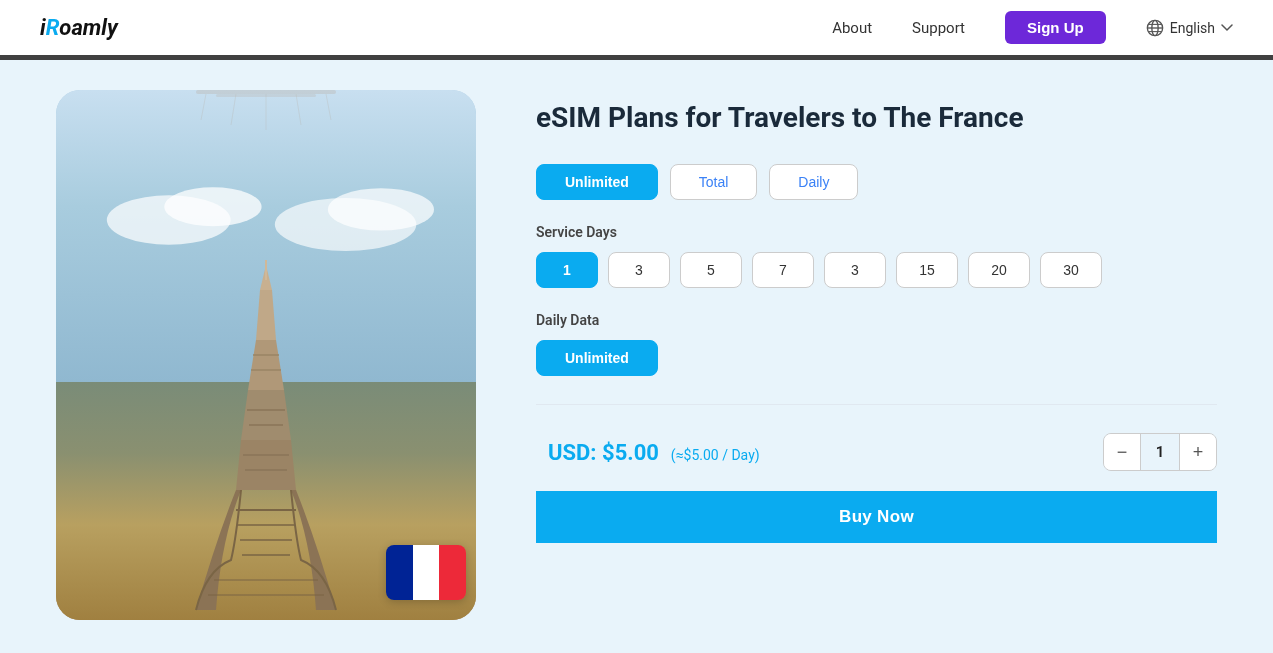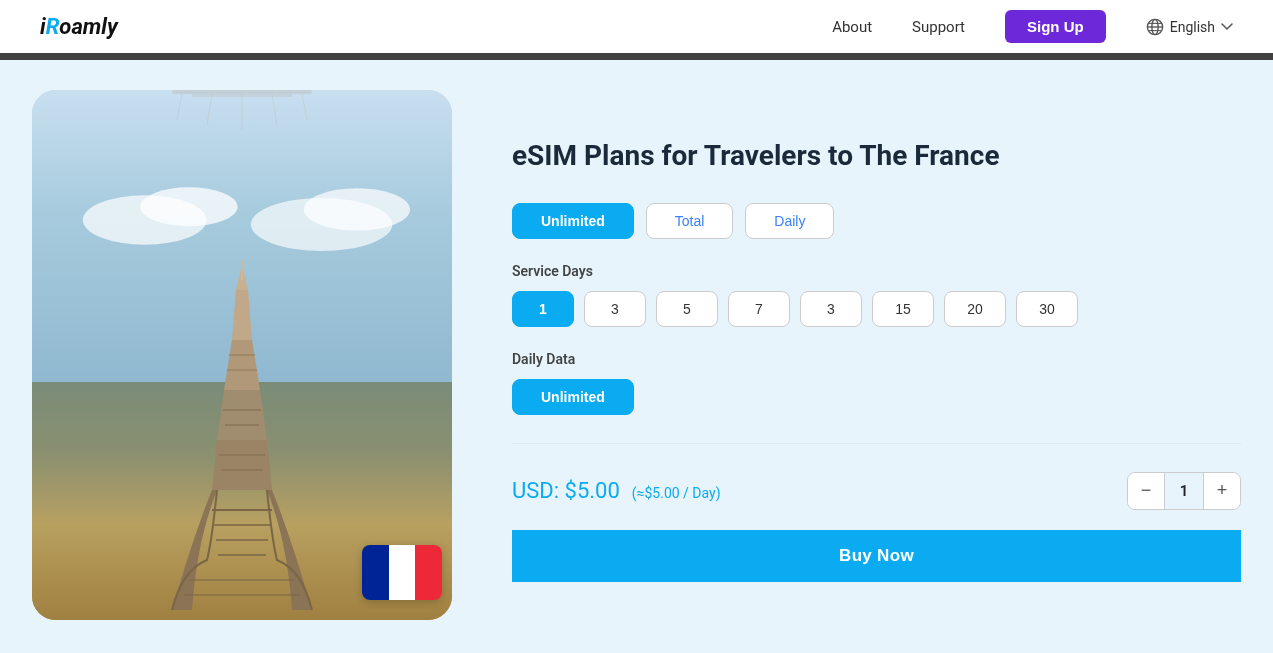--- a/index.html
+++ b/index.html
@@ -12,21 +12,21 @@
     }
 
     
     .header {
       background: #fff;
       display: flex;
       align-items: center;
       justify-content: space-between;
       padding: 0 40px;
       height: 60px;
-      border-bottom: 7px solid #404040;
+      border-bottom: 5px solid #404040;
     }
     .logo {
       font-size: 22px;
       font-weight: 700;
       color: #111;
       font-style: italic;
     }
     .logo span { color: #0aabf0; }
     .nav {
       display: flex;
@@ -58,23 +58,23 @@
       cursor: pointer;
     }
     .globe-icon {
       width: 18px;
       height: 18px;
     }
 
     
     .main {
       display: flex;
-      padding: 30px 32px;
+      padding: 30px 56px;
       gap: 60px;
-      align-items: center;
+      align-items: flex-start;
     }
 
     
     .image-section {
       position: relative;
       width: 420px;
       flex-shrink: 0;
     }
     .eiffel-image {
       width: 420px;
@@ -224,22 +224,23 @@
 
     
     .price-row {
       display: flex;
       align-items: center;
       justify-content: space-between;
       margin-bottom: 20px;
     }
     .price-text {
       font-size: 22px;
-      font-weight: 400;
+      font-weight: 700;
       color: #0aabf0;
+      margin-left: 12px;
     }
     .price-per-day {
       font-size: 14px;
       font-weight: 400;
       color: #0aabf0;
       margin-left: 8px;
     }
     .quantity-control {
       display: flex;
       align-items: center;

